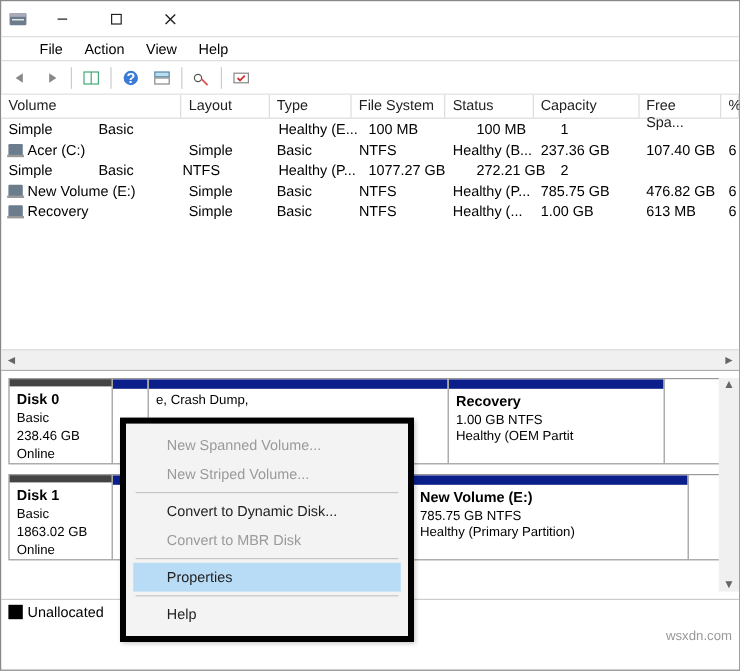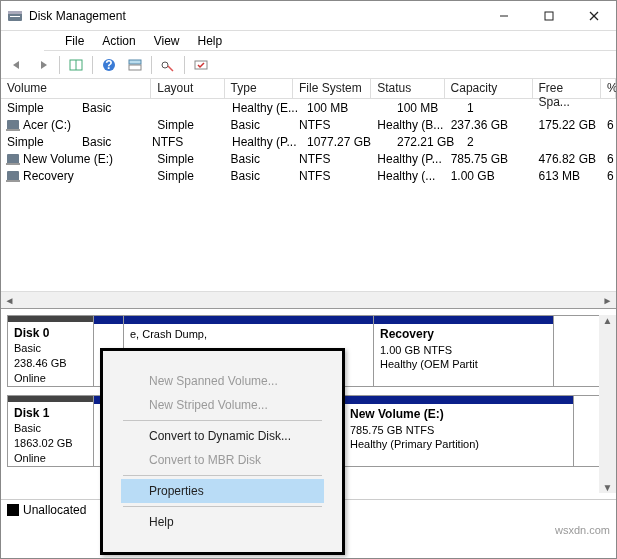--- a/index.html
+++ b/index.html
@@ -5,21 +5,21 @@
 * { box-sizing: border-box; margin: 0; padding: 0; font-family: "Segoe UI", Tahoma, sans-serif; font-size: 12px; }
 body { background: #fff; width: 617px; height: 559px; overflow: hidden; border: 1px solid #888; position: relative; }
 
 .titlebar { height: 30px; display: flex; align-items: center; padding-left: 6px; border-bottom: 1px solid #ddd; }
 .titlebar .app-icon { width: 16px; height: 16px; margin-right: 6px; display: inline-block; }
 .titlebar .title { flex: 1; font-size: 12px; padding-top: 1px; }
 .win-btns { display: flex; height: 100%; }
 .win-btn { width: 45px; display: flex; align-items: center; justify-content: center; font-family: Arial; font-size: 11px; }
 .win-btn.close { font-size: 14px; }
 
-.menubar { height: 20px; display: flex; align-items: center; padding: 0 13px; border-bottom: 1px solid #ddd; gap: 2px; margin-left: 43px; }
+.menubar { height: 20px; display: flex; align-items: center; padding: 0 24px; border-bottom: 1px solid #ddd; gap: 2px; }
 .menubar span { padding: 2px 8px; }
 
 .toolbar { height: 28px; display: flex; align-items: center; padding: 0 4px; border-bottom: 1px solid #ddd; gap: 2px; }
 .tbtn { width: 24px; height: 22px; display: flex; align-items: center; justify-content: center; border: 1px solid transparent; }
 .tdiv { width: 1px; height: 18px; background: #ccc; margin: 0 2px; }
 
 .vollist { height: 230px; border-bottom: 1px solid #999; position: relative; }
 .vhead { display: flex; height: 20px; border-bottom: 1px solid #ddd; background: #fff; }
 .vhead div { border-right: 1px solid #ddd; padding: 2px 6px; font-size: 12px; color: #222; }
 .vrows { }
@@ -48,40 +48,39 @@
 .part .ptop { height: 8px; background: #0a1f8a; margin: -4px -6px 3px -6px; }
 .part b { font-weight: bold; }
 .gscroll { position: absolute; top: 6px; right: 0; width: 17px; bottom: 6px; background: #f0f0f0; display: flex; flex-direction: column; justify-content: space-between; align-items: center; }
 .gscroll span { font-size: 10px; color: #666; }
 
 .legend { border-top: 1px solid #ccc; height: 20px; display: flex; align-items: center; padding: 0 6px; gap: 14px; font-size: 12px; }
 .swatch { width: 12px; height: 12px; display: inline-block; margin-right: 4px; vertical-align: middle; }
 .sw-un { background: #000; }
 .sw-pp { background: #0a1f8a; }
 
-.ctxmenu { position: absolute; left: 99px; top: 347px; width: 245px; background: #f3f3f3; border: 3px solid #000000; box-shadow: 2px 2px 4px rgba(0,0,0,0.25); padding: 18px; z-index: 50; }
+.ctxmenu { position: absolute; left: 99px; top: 347px; width: 245px; background: #f3f3f3; border: 5px solid #000000; box-shadow: 2px 2px 4px rgba(0,0,0,0.25); padding: 6px; z-index: 50; }
 .ctxmenu .mi { padding: 5px 20px 5px 28px; font-size: 12px; color: #222; }
 .ctxmenu .mi.dis { color: #9a9a9a; }
 .ctxmenu .mi.hl { background: #b9dcf6; }
 .ctxmenu hr { border: none; border-top: 1px solid #c5c5c5; margin: 3px 2px; }
 .watermark { position: absolute; right: 6px; bottom: 22px; font-size: 11px; color: #999; }
 svg { display: block; }
 </style>
 </head>
 <body>
 
 <div class="titlebar">
   <span class="app-icon">
     <svg width="16" height="16" viewBox="0 0 16 16">
         <rect x="1" y="3" width="14" height="10" fill="#6b7c8c" rx="1"></rect>
         <rect x="1" y="3" width="14" height="3" fill="#aab"></rect>
         <rect x="3" y="8" width="10" height="1" fill="#fff"></rect>
       </svg>
   </span>
-  <span class="title">Disk Management</span>
   <div class="win-btns">
     <div class="win-btn">
       <svg width="10" height="10">
           <line x1="1" y1="5" x2="9" y2="5" stroke="#222" stroke-width="1"></line>
         </svg>
     </div>
     <div class="win-btn">
       <svg width="10" height="10">
           <rect x="1" y="1" width="8" height="8" fill="none" stroke="#222" stroke-width="1"></rect>
         </svg>
@@ -170,21 +169,21 @@
         <div class="c-fre">100 MB</div>
         <div class="c-pct">1</div>
       </div>
       <div class="vrow">
         <div class="c-vol"><span class="icon"></span>Acer (C:)</div>
         <div class="c-lay">Simple</div>
         <div class="c-typ">Basic</div>
         <div class="c-fs">NTFS</div>
         <div class="c-sta">Healthy (B...</div>
         <div class="c-cap">237.36 GB</div>
-        <div class="c-fre">175.22 GB</div>
+        <div class="c-fre">107.40 GB</div>
         <div class="c-pct">6</div>
       </div>
       <div class="vrow">
         <div class="c-lay">Simple</div>
         <div class="c-typ">Basic</div>
         <div class="c-fs">NTFS</div>
         <div class="c-sta">Healthy (P...</div>
         <div class="c-cap">1077.27 GB</div>
         <div class="c-fre">272.21 GB</div>
         <div class="c-pct">2</div>

